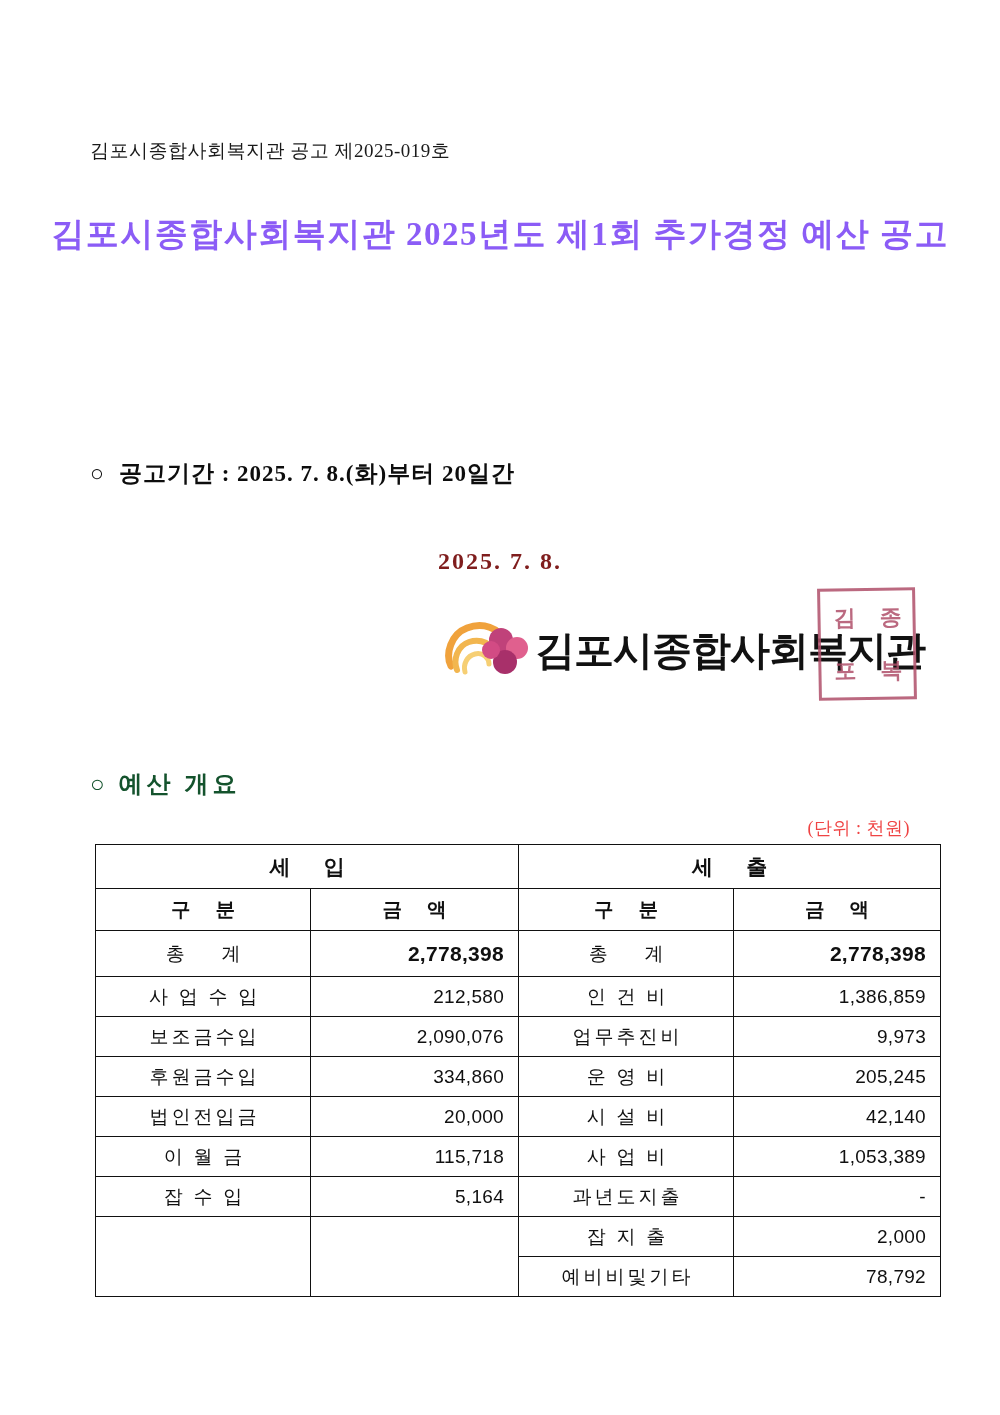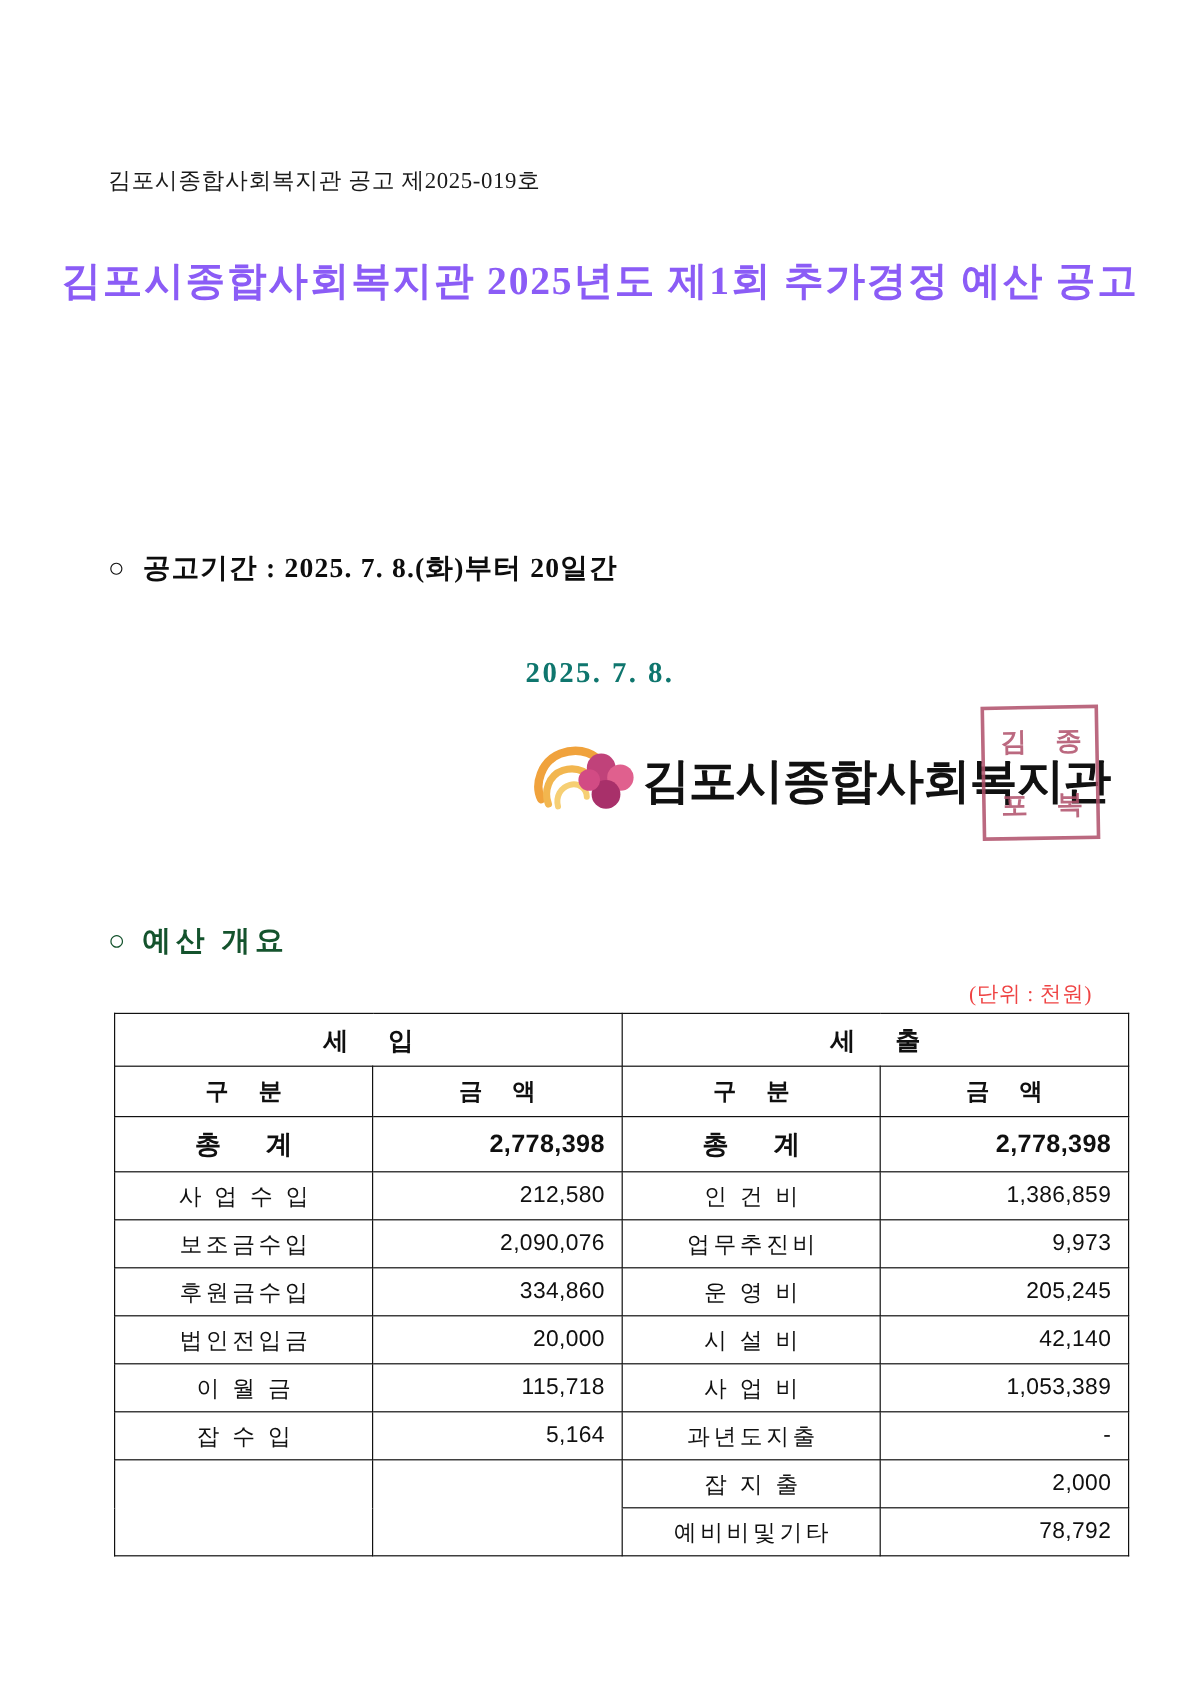--- a/index.html
+++ b/index.html
@@ -71,21 +71,21 @@
   }
   .date-line {
     position: absolute;
     top: 548px;
     left: 0;
     width: 1000px;
     text-align: center;
     font-size: 24px;
     font-weight: bold;
     letter-spacing: 2px;
-    color: #0f766e;
+    color: #7f1d1d;
   }
   
   .logo-block {
     position: absolute;
     top: 614px;
     left: 443px;
     display: flex;
     align-items: center;
     gap: 0;
   }
@@ -180,22 +180,22 @@
   }
   .budget-table .col-head {
     text-align: center;
     font-size: 19.5px;
     font-weight: bold;
     letter-spacing: 10px;
     text-indent: 10px;
     height: 42px;
   }
   .budget-table .total-row td {
-    font-weight: bold;
-    font-size: 22px;
+    font-weight: normal;
+    font-size: 19px;
     height: 46px;
   }
   .budget-table .lbl {
     text-align: center;
     letter-spacing: 3px;
     text-indent: 3px;
   }
   .budget-table .lbl-total {
     text-align: center;
     letter-spacing: 16px;

